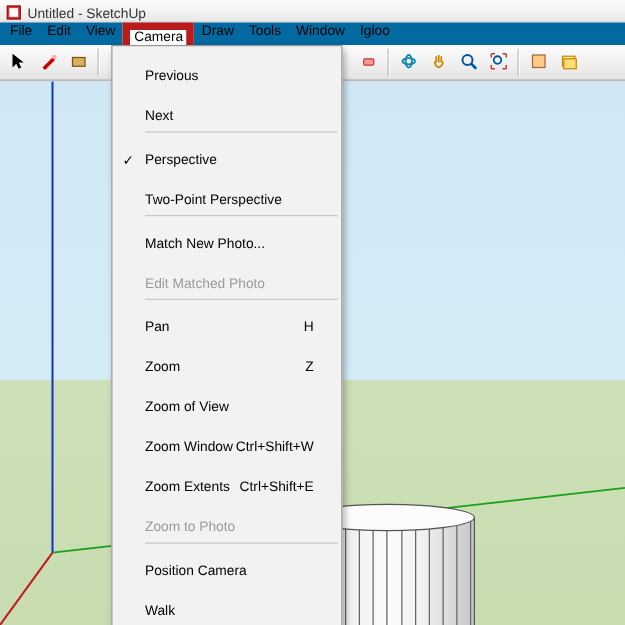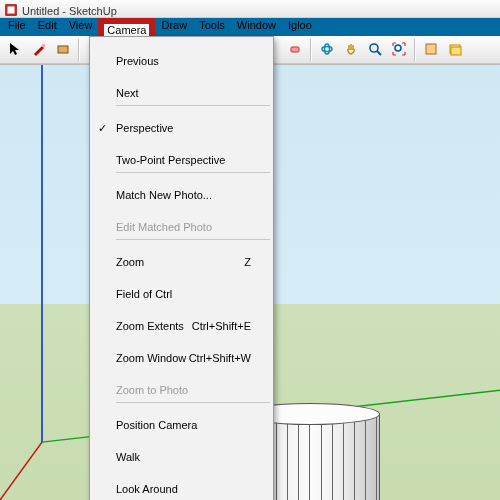--- a/index.html
+++ b/index.html
@@ -204,34 +204,38 @@
     </div>
     <hr>
     <div class="row">
       <span>Match New Photo...</span>
     </div>
     <div class="row disabled">
       <span>Edit Matched Photo</span>
     </div>
     <hr>
     <div class="row">
+      <span>Pan</span>
+      <span class="sc">H</span>
+    </div>
+    <div class="row">
       <span>Zoom</span>
       <span class="sc">Z</span>
     </div>
     <div class="row">
-      <span>Field of Ctrl</span>
+      <span>Zoom of View</span>
+    </div>
+    <div class="row">
+      <span>Zoom Window</span>
+      <span class="sc">Ctrl+Shift+W</span>
     </div>
     <div class="row">
       <span>Zoom Extents</span>
       <span class="sc">Ctrl+Shift+E</span>
     </div>
-    <div class="row">
-      <span>Zoom Window</span>
-      <span class="sc">Ctrl+Shift+W</span>
-    </div>
     <div class="row disabled">
       <span>Zoom to Photo</span>
     </div>
     <hr>
     <div class="row">
       <span>Position Camera</span>
     </div>
     <div class="row">
       <span>Walk</span>
     </div>

